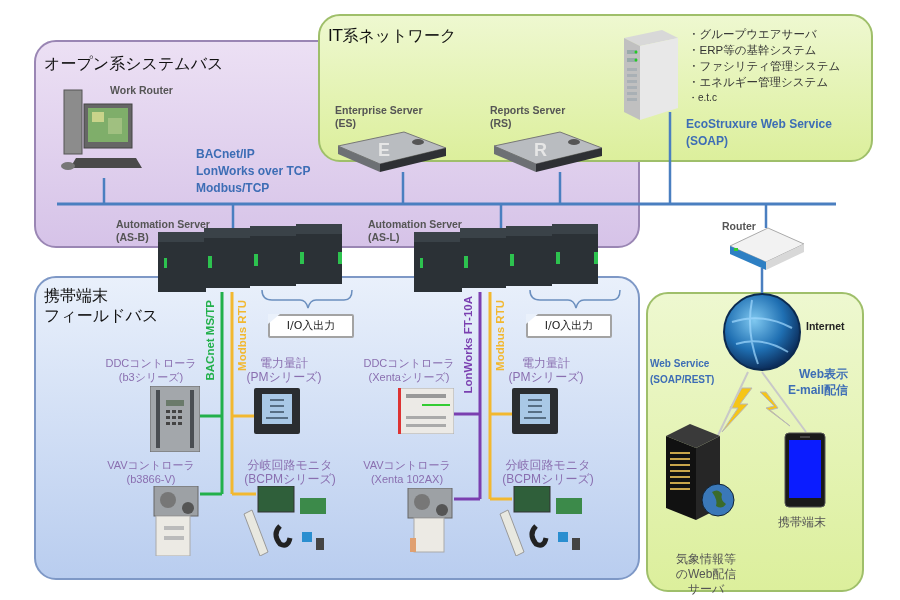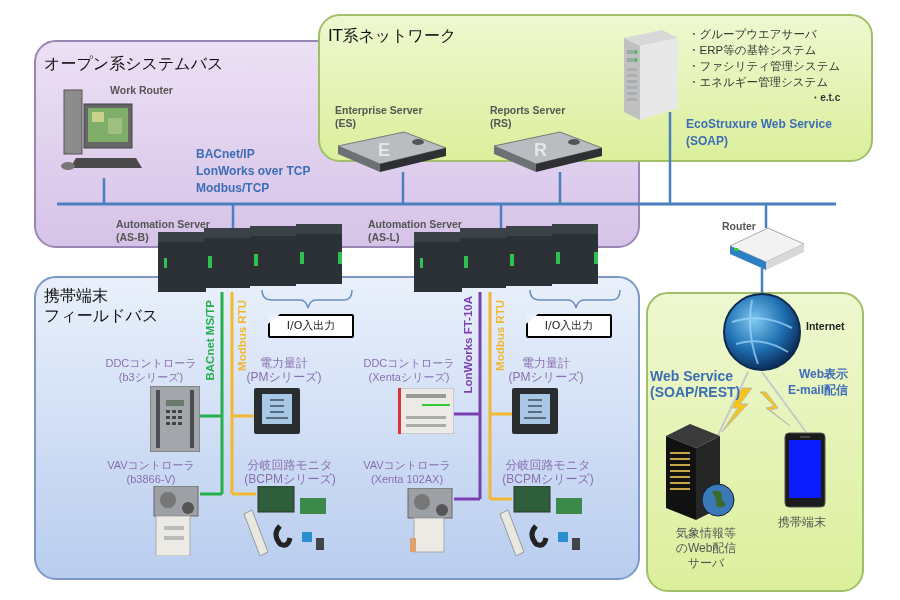--- a/index.html
+++ b/index.html
@@ -8,21 +8,21 @@
   #sysbus{left:34px;top:40px;width:606px;height:208px;background:linear-gradient(180deg,#ece0f4 0%,#d6c3e8 100%);border:2px solid #9a86b4;}
   #itnet{left:318px;top:14px;width:555px;height:148px;background:linear-gradient(180deg,#eef8d0 0%,#dcef9c 100%);border:2px solid #9fbf6a;}
   #fieldbus{left:34px;top:276px;width:606px;height:304px;background:linear-gradient(180deg,#e9f0fb 0%,#b9cdef 100%);border:2px solid #7e98c6;}
   #inet{left:646px;top:292px;width:218px;height:300px;background:linear-gradient(180deg,#eef8d0 0%,#dcef9c 100%);border:2px solid #9fbf6a;}
   .region-title{position:absolute;font-size:16px;color:#111;font-family:"DejaVu Sans",sans-serif;}
   .lbl{position:absolute;font-size:10.5px;font-weight:bold;color:#555;font-family:"Liberation Sans",sans-serif;line-height:13px;white-space:nowrap;}
   .proto{font-size:12px;line-height:17px;color:#3d6db5;font-weight:bold;}
   .purple{color:#8a6fb0;font-weight:normal;font-size:11px;text-align:center;line-height:14px;}
   .dark{color:#333;font-weight:normal;font-size:11.5px;line-height:16px;}
   .vert{position:absolute;writing-mode:vertical-rl;transform:rotate(180deg);font-weight:bold;font-size:11.5px;font-family:"Liberation Sans",sans-serif;white-space:nowrap;}
-  .io-box{position:absolute;width:86px;height:24px;border:2px solid #000000;background:#fff;box-sizing:border-box;font-size:11px;color:#222;text-align:center;line-height:20px;border-radius:2px 2px 2px 2px;}
+  .io-box{position:absolute;width:86px;height:24px;border:2px solid #a3a3a3;background:#fff;box-sizing:border-box;font-size:11px;color:#222;text-align:center;line-height:20px;border-radius:2px 2px 2px 2px;}
   .io-box:before{content:"";position:absolute;left:-2px;top:-2px;width:12px;height:10px;background:#eaf1fb;clip-path:polygon(0 0,100% 0,0 100%);}
   .dev{position:absolute;}
   svg.wires{position:absolute;left:0;top:0;}
 </style>
 </head>
 <body>
 
 <div class="region" id="sysbus"></div>
 <div class="region" id="itnet"></div>
 <div class="region" id="fieldbus"></div>
@@ -131,21 +131,21 @@
     </g>
     <circle cx="14" cy="24" r="1.5" fill="#2c2"></circle>
       <circle cx="14" cy="32" r="1.5" fill="#2c2"></circle>
   </svg>
 </div>
 <div class="lbl dark" style="left:688px;top:26px;">
   <div>・グループウエアサーバ</div>
   <div>・ERP等の基幹システム</div>
   <div>・ファシリティ管理システム</div>
   <div>・エネルギー管理システム</div>
-  <div style="font-size:10px;font-weight:bold;text-align:right;">・e.t.c</div>
+  <div style="font-size:10px;font-weight:normal;">・e.t.c</div>
 </div>
 <div class="lbl proto" style="left:686px;top:116px;font-size:12px;">
   <div>EcoStruxure Web Service</div>
   <div>(SOAP)</div>
 </div>
 
 <div class="lbl" style="left:116px;top:218px;">
   <div>Automation Server</div>
   <div>(AS-B)</div>
 </div>
@@ -342,21 +342,21 @@
           <stop offset="0%" stop-color="#7fc8f0"></stop>
           <stop offset="60%" stop-color="#1f6fb2"></stop>
           <stop offset="100%" stop-color="#0c2e5c"></stop>
         </radialGradient>
       </defs>
       <circle cx="40" cy="40" r="38" fill="url(#gg)" stroke="#0b2a50" stroke-width="2"></circle>
       <path d="M10 30 Q40 20 70 36 M14 52 Q40 44 66 60 M30 8 Q24 40 36 72" stroke="#9fd8ff" stroke-width="2" fill="none" opacity="0.7"></path>
     </svg>
 </div>
 <div class="lbl" style="left:806px;top:320px;color:#222;">Internet</div>
-<div class="lbl proto" style="left:650px;top:368px;font-size:14px;line-height:16px;">
+<div class="lbl proto" style="left:650px;top:356px;font-size:10px;line-height:16px;">
   <div>Web Service</div>
   <div>(SOAP/REST)</div>
 </div>
 <div class="lbl proto" style="left:788px;top:366px;font-size:12px;line-height:16px;text-align:right;">
   <div>Web表示</div>
   <div>E-mail配信</div>
 </div>
 <div class="dev" style="left:664px;top:422px;width:74px;height:100px;">
   <svg width="74" height="100">
       <polygon points="2,14 26,2 56,14 32,26" fill="#3a3a3a"></polygon>
@@ -368,21 +368,21 @@
         <rect x="6" y="42" width="20" height="2"></rect>
         <rect x="6" y="48" width="20" height="2"></rect>
         <rect x="6" y="54" width="20" height="2"></rect>
         <rect x="6" y="60" width="20" height="2"></rect>
         <rect x="6" y="66" width="20" height="2"></rect>
       </g>
       <circle cx="54" cy="78" r="16" fill="#3a78b8" stroke="#123"></circle>
       <path d="M48 70 q6 -4 10 2 q-2 6 4 10 q-4 6 -10 2 q2 -6 -4 -14z" fill="#3b6b2a"></path>
     </svg>
 </div>
-<div class="lbl dark" style="left:670px;top:526px;width:72px;text-align:center;font-size:12px;line-height:15px;color:#555;">
+<div class="lbl dark" style="left:670px;top:552px;width:72px;text-align:center;font-size:12px;line-height:15px;color:#555;">
   <div>気象情報等</div>
   <div>のWeb配信</div>
   <div>サーバ</div>
 </div>
 <div class="dev" style="left:784px;top:432px;width:42px;height:76px;">
   <svg width="42" height="76">
       <rect x="1" y="1" width="40" height="74" rx="4" fill="#1a1a1a" stroke="#555"></rect>
       <rect x="5" y="8" width="32" height="58" fill="#0b1cff"></rect>
       <rect x="16" y="4" width="10" height="2" fill="#444"></rect>
     </svg>

